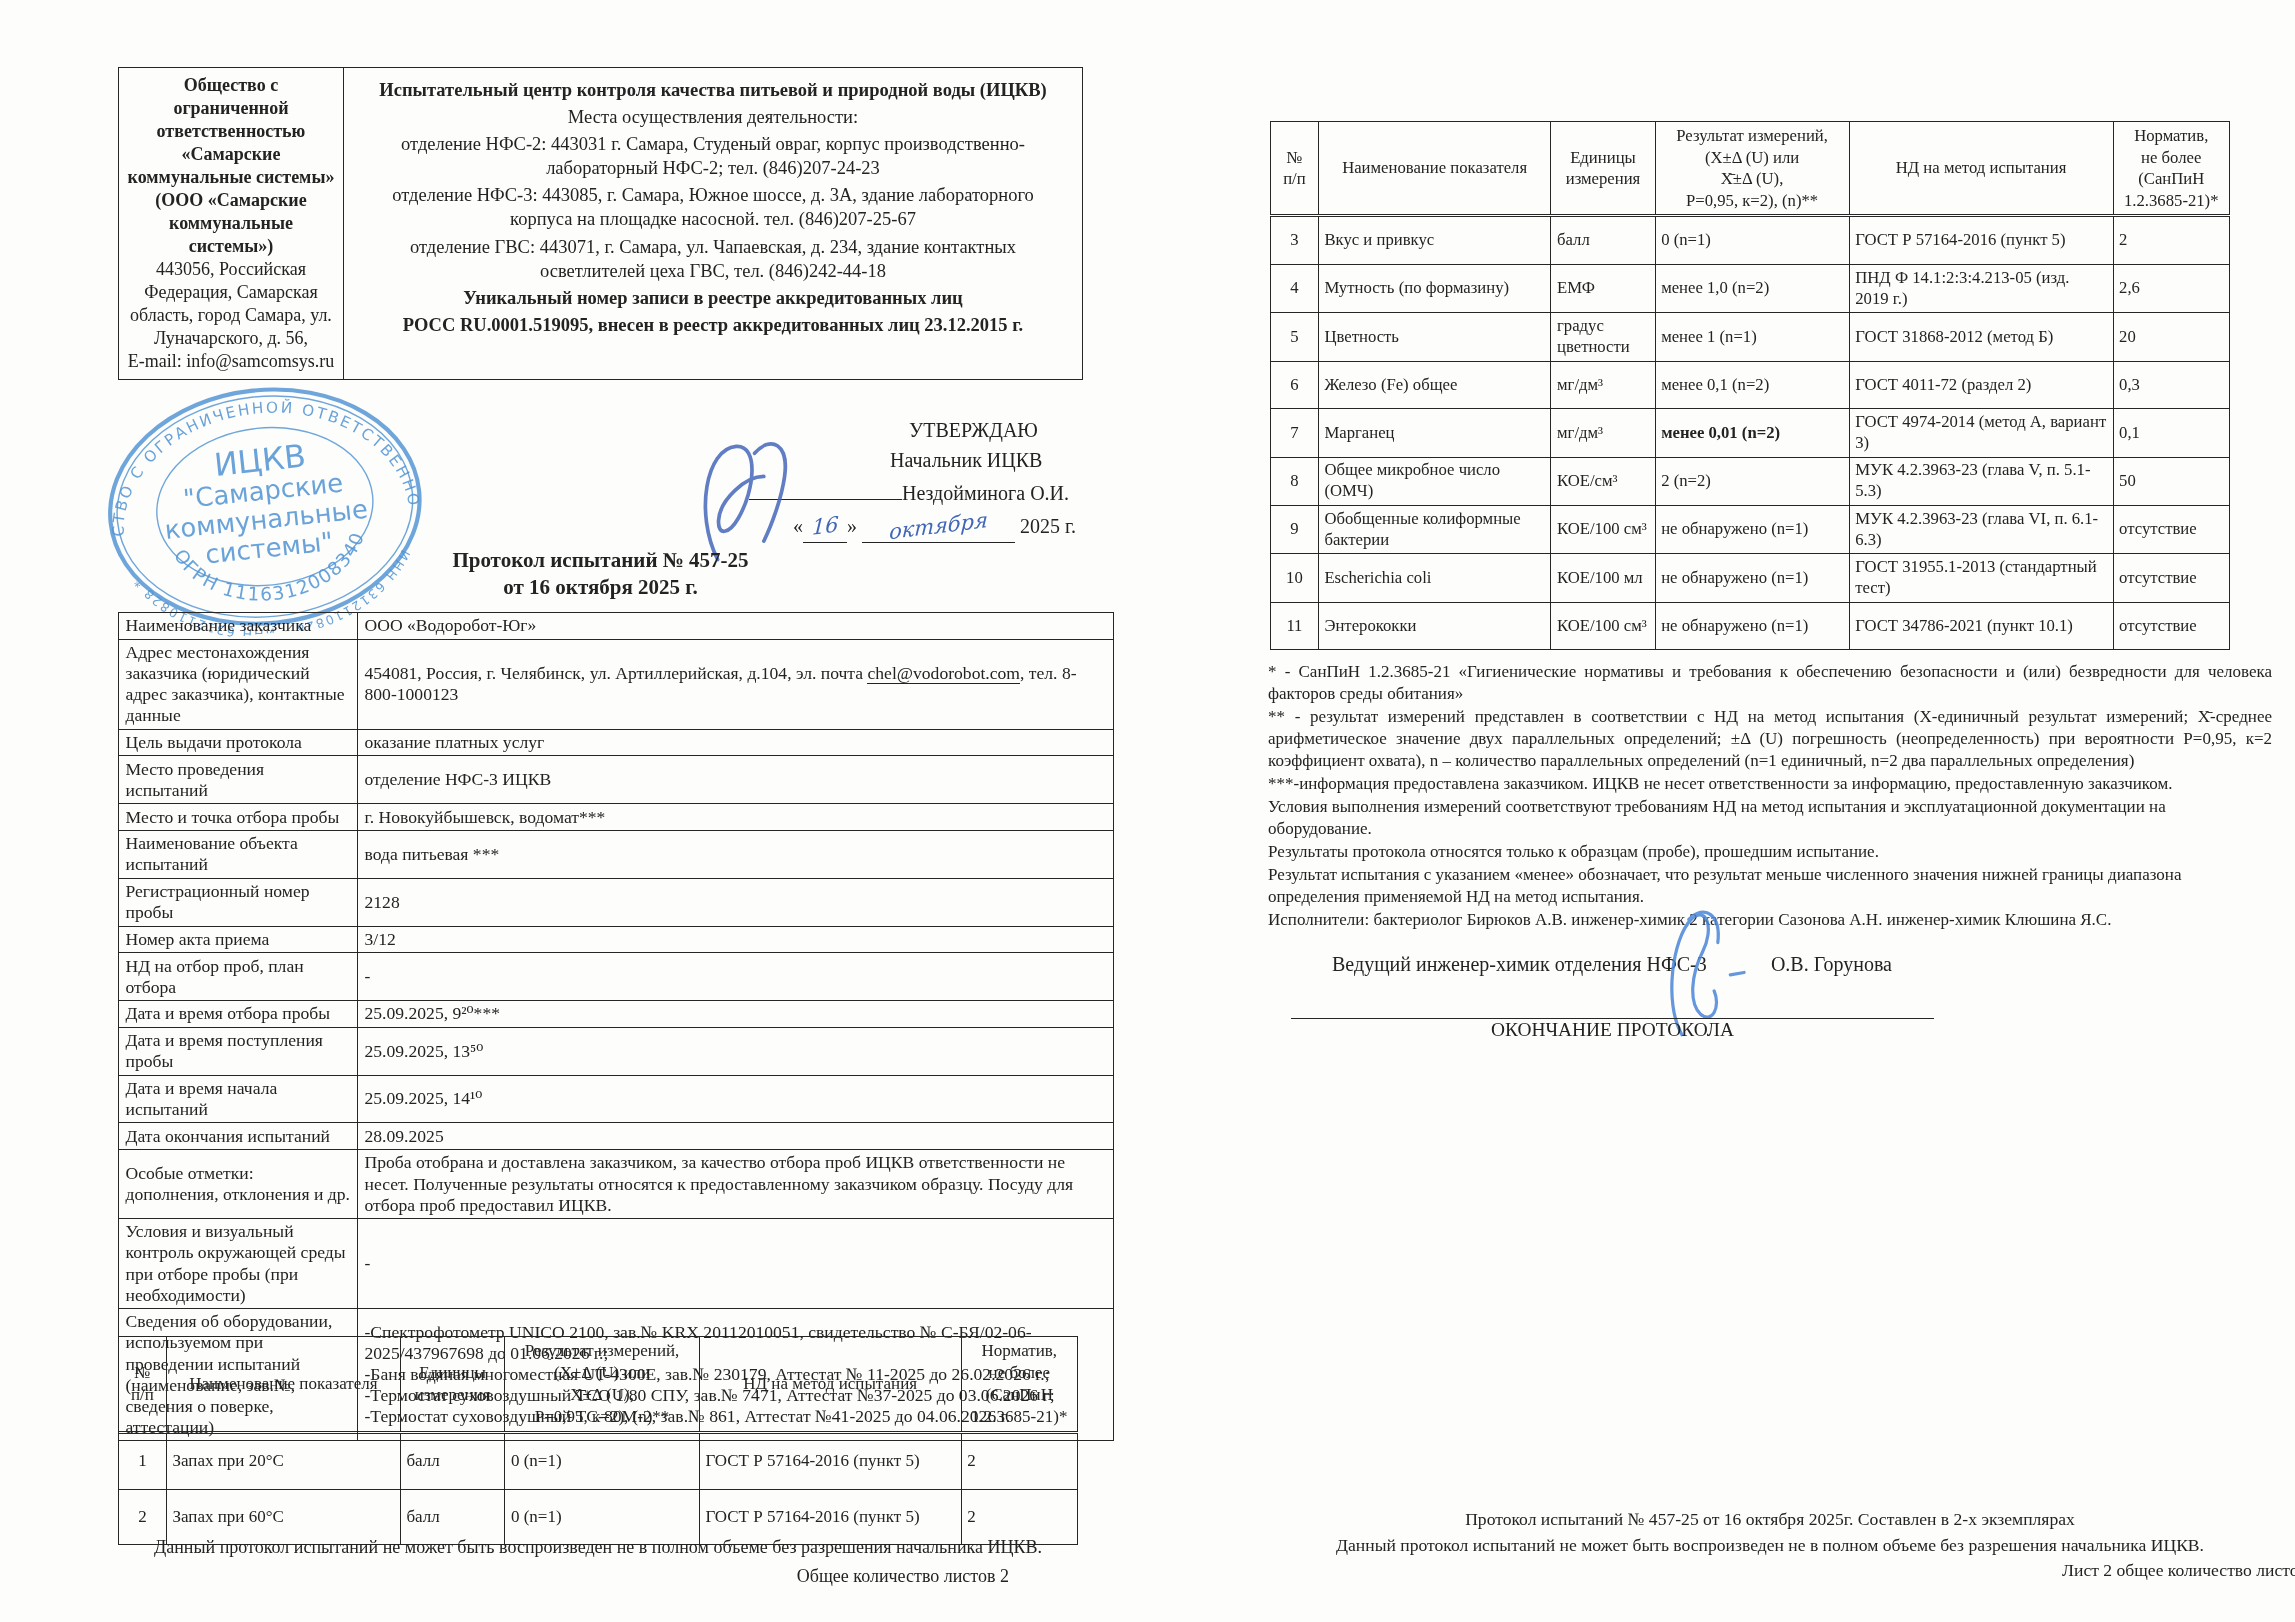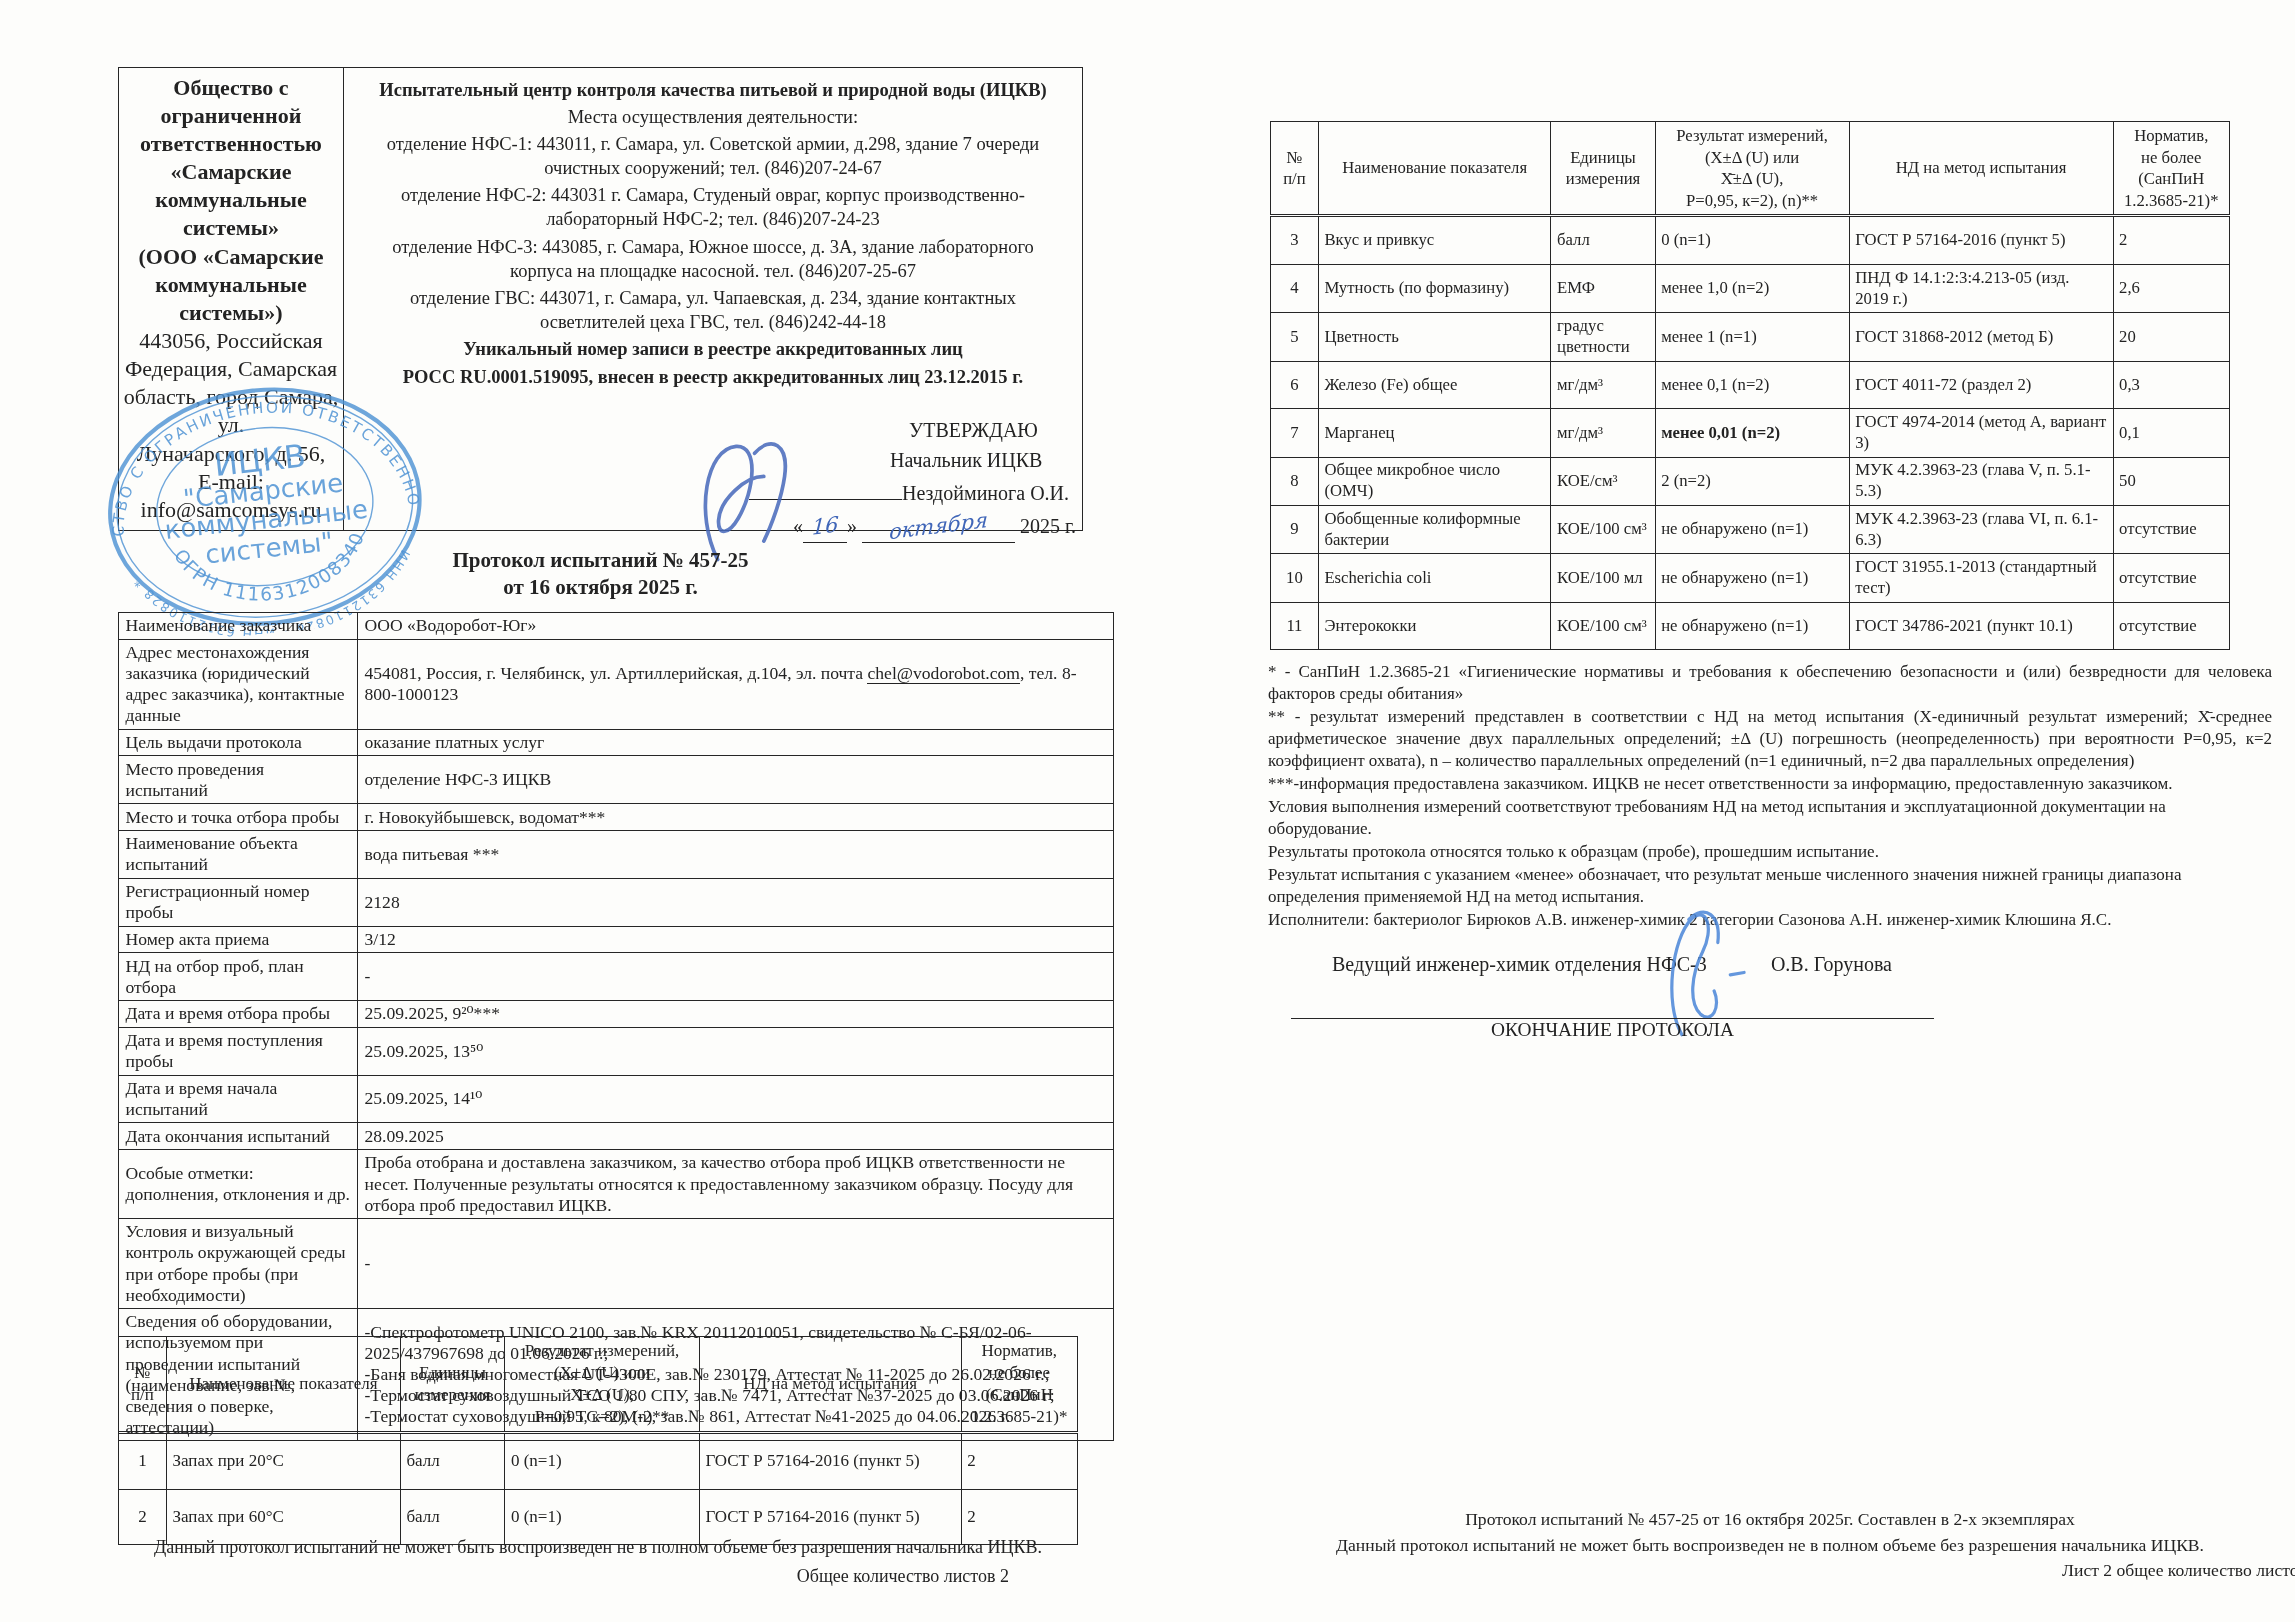--- a/index.html
+++ b/index.html
@@ -3,21 +3,21 @@
 <meta charset="utf-8">
 <style>
   html,body{margin:0;padding:0;background:#e8e8e8;}
   #doc{position:relative;width:2295px;height:1623px;background:#fdfdfb;
        font-family:"Liberation Serif","DejaVu Serif",serif;color:#232323;overflow:hidden;}
   .abs{position:absolute;}
   
   #hdr-table{left:118px;top:67px;width:965px;min-height:310px;display:flex;
              border:1.9px solid #262626;box-sizing:border-box;}
   .hdr-left{width:225px;border-right:1.4px solid #262626;box-sizing:border-box;
-            padding:5.6px 3.7px;text-align:center;font-size:22px;line-height:1.28;}
+            padding:5.6px 3.7px;text-align:center;font-size:18px;line-height:1.28;}
   .org-name{font-weight:bold;white-space:pre-line;}
   .org-addr{white-space:pre-line;}
   .hdr-right{flex:1;padding:6.5px 15.7px;text-align:center;font-size:18.5px;line-height:1.3;}
   .chl{margin:3.2px 0;}
   .b{font-weight:bold;}
   
   #stamp{left:103px;top:383px;width:324px;height:250px;transform:rotate(-6deg);}
   
   #approve{left:749px;top:415px;width:370px;font-size:20px;line-height:1.5;}
   .ap1{margin-left:160px;}
@@ -88,21 +88,20 @@
       <div class="org-addr">443056, Российская
 Федерация, Самарская
 область, город Самара, ул.
 Луначарского, д. 56,
 E-mail: info@samcomsys.ru</div>
     </div>
     <div class="hdr-right">
       <div>
           <div class="chl b">Испытательный центр контроля качества питьевой и природной воды (ИЦКВ)</div>
           <div class="chl">Места осуществления деятельности:</div>
-          <div class="chl">отделение НФС-1: 443011, г. Самара, ул. Советской армии, д.298, здание 7 очереди очистных сооружений; тел. (846)207-24-67</div>
           <div class="chl">отделение НФС-2: 443031 г. Самара, Студеный овраг, корпус производственно-лабораторный НФС-2; тел. (846)207-24-23</div>
           <div class="chl">отделение НФС-3: 443085, г. Самара, Южное шоссе, д. 3А, здание лабораторного корпуса на площадке насосной. тел. (846)207-25-67</div>
           <div class="chl">отделение ГВС: 443071, г. Самара, ул. Чапаевская, д. 234, здание контактных осветлителей цеха ГВС, тел.  (846)242-44-18</div>
           <div class="chl b">Уникальный номер записи в реестре аккредитованных лиц</div>
           <div class="chl b">РОСС RU.0001.519095,  внесен в реестр аккредитованных лиц 23.12.2015 г.</div>
         </div>
     </div>
   </div>
 
   <svg id="stamp" class="abs" viewBox="0 0 700 530">

